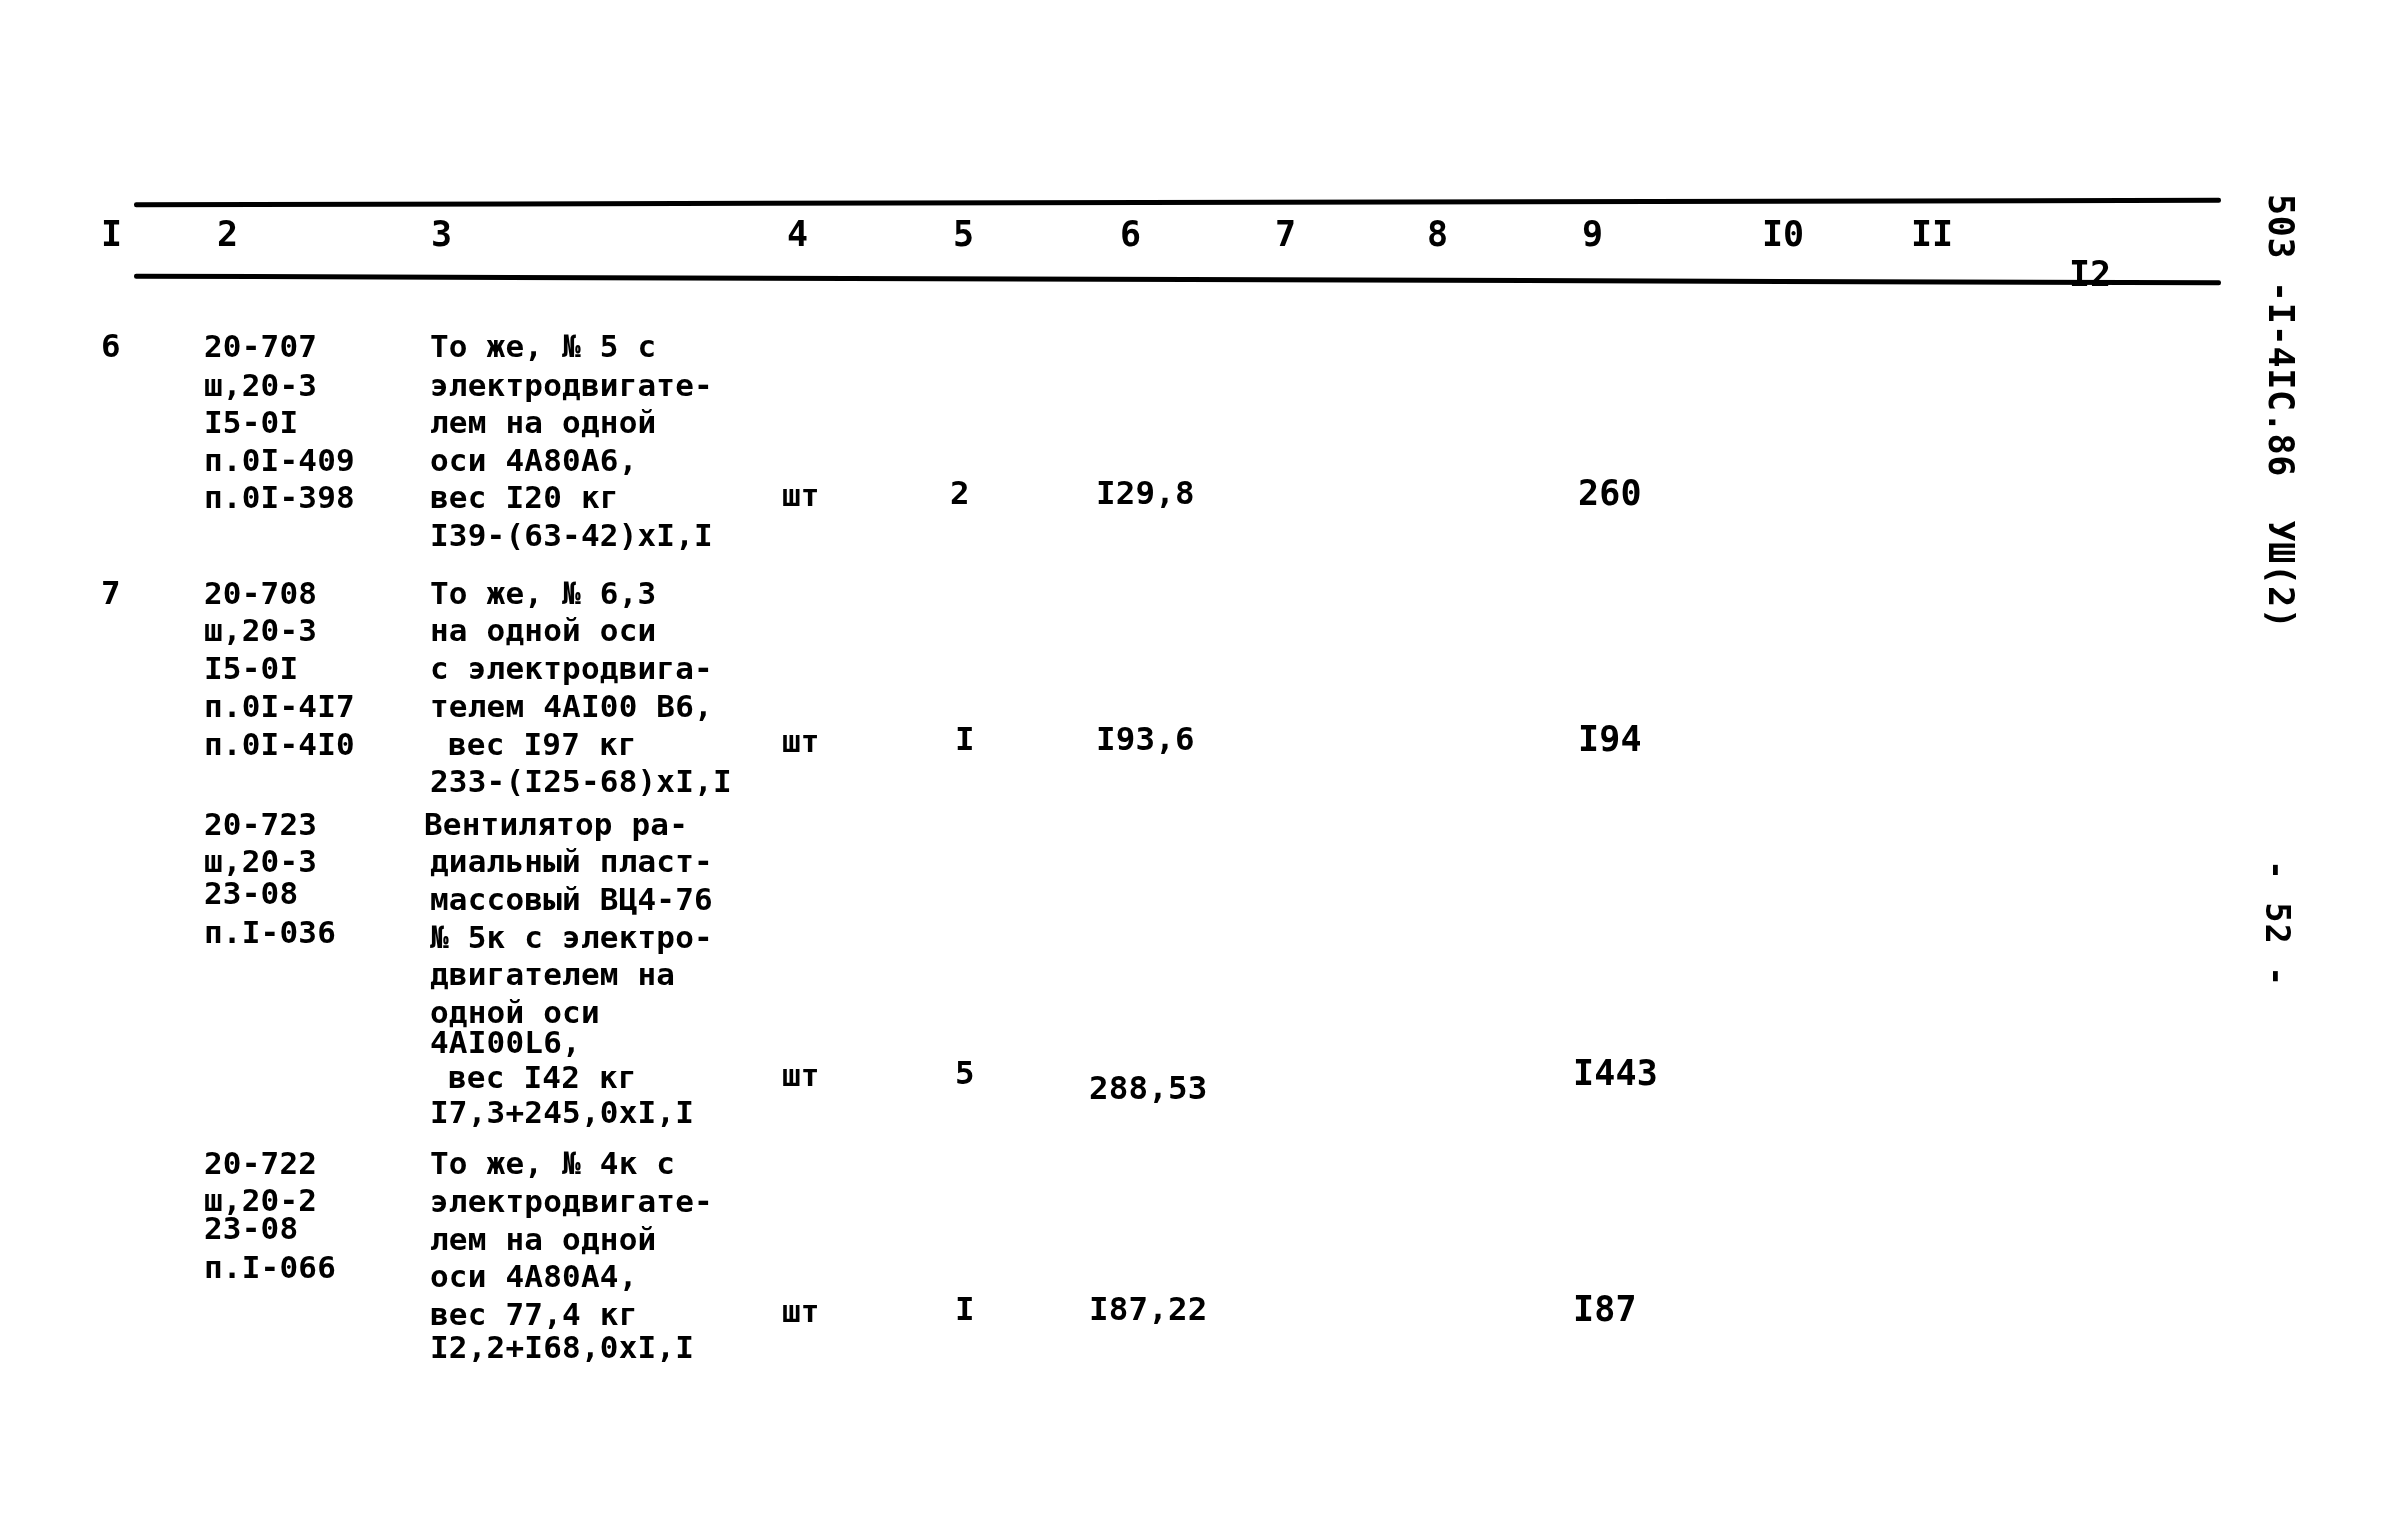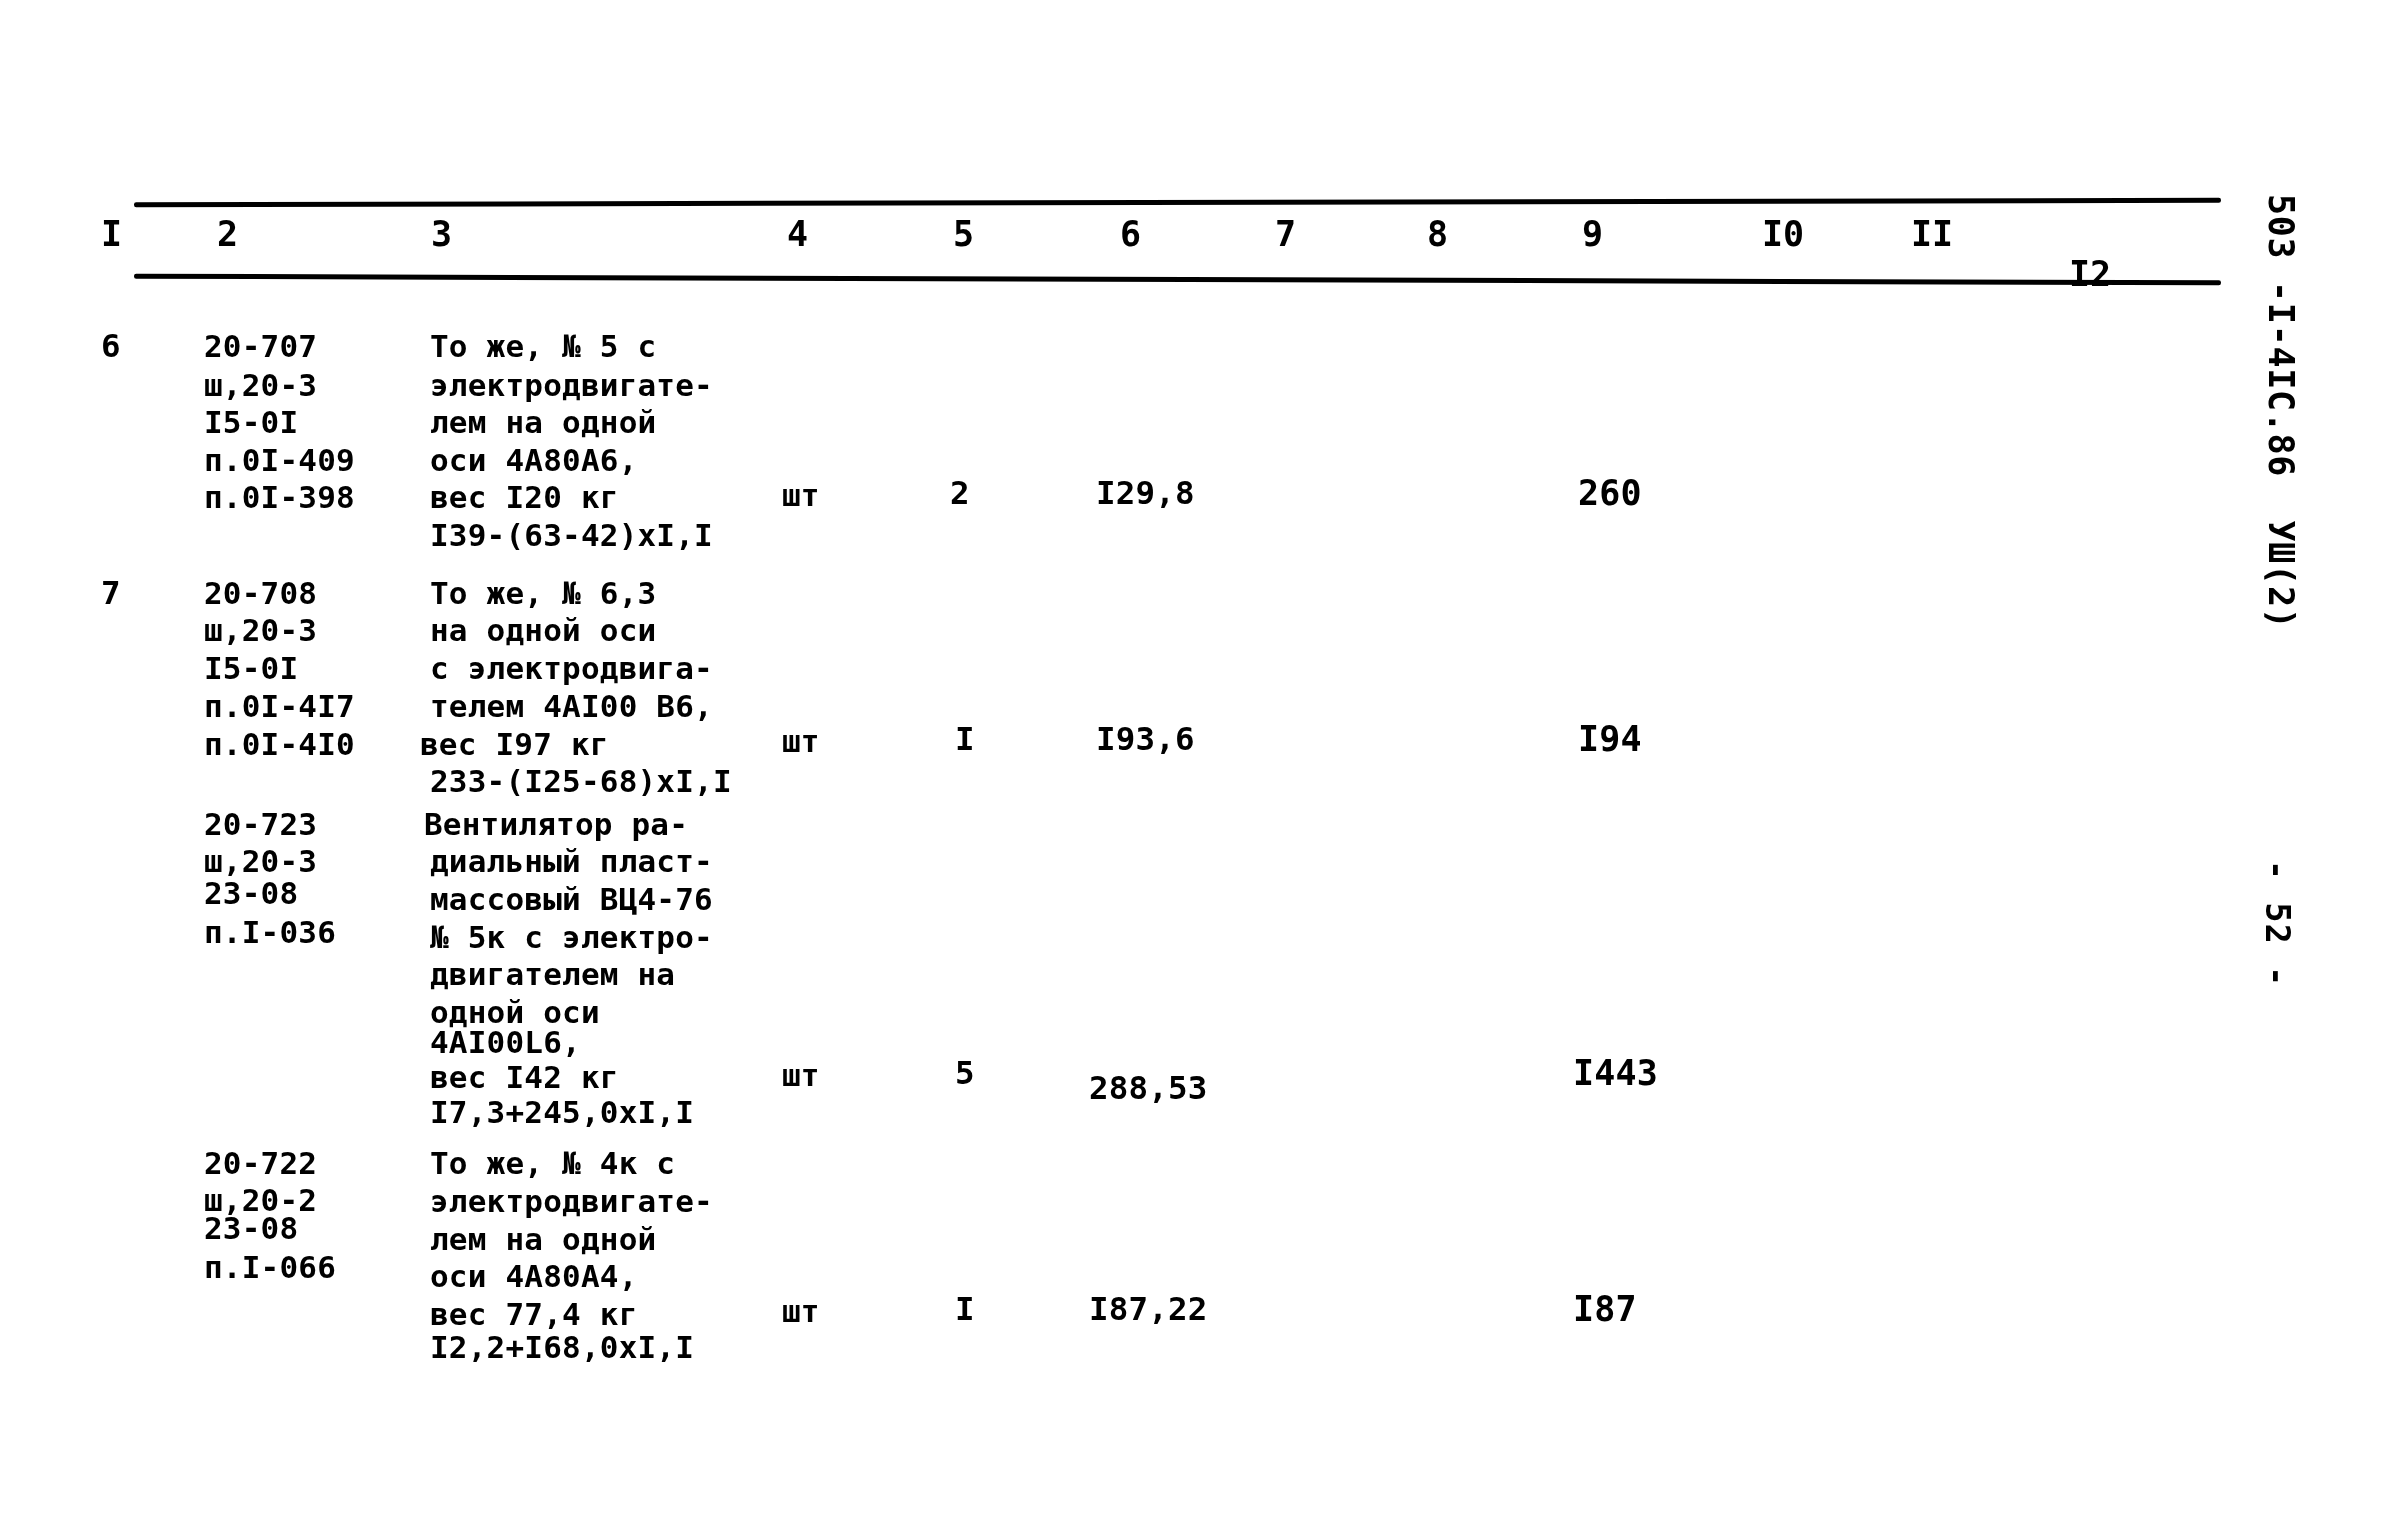--- a/index.html
+++ b/index.html
@@ -128,41 +128,41 @@
   <div class="cell code" style="left:204px; top:573px;">20-708</div>
   <div class="cell code" style="left:204px; top:610px;">ш,20-3</div>
   <div class="cell code" style="left:204px; top:648px;">I5-0I</div>
   <div class="cell code" style="left:204px; top:686px;">п.0I-4I7</div>
   <div class="cell code" style="left:204px; top:724px;">п.0I-4I0</div>
 
   <div class="cell desc" style="left:430px; top:573px;">То же, № 6,3</div>
   <div class="cell desc" style="left:430px; top:610px;">на одной оси</div>
   <div class="cell desc" style="left:430px; top:648px;">с электродвига-</div>
   <div class="cell desc" style="left:430px; top:686px;">телем 4АI00 В6,</div>
-  <div class="cell desc" style="left:420px; top:724px;">вес I97 кг</div>
+  <div class="cell desc" style="left:448px; top:724px;">вес I97 кг</div>
   <div class="cell desc" style="left:430px; top:761px;">233-(I25-68)хI,I</div>
 
   <div class="cell unit" style="left:782px; top:721px;">шт</div>
   <div class="cell qty" style="left:955px; top:719px;">I</div>
   <div class="cell price" style="left:1096px; top:719px;">I93,6</div>
   <div class="cell total" style="left:1578px; top:719px;">I94</div>
 
   <div class="cell code" style="left:204px; top:804px;">20-723</div>
   <div class="cell code" style="left:204px; top:841px;">ш,20-3</div>
   <div class="cell code" style="left:204px; top:873px;">23-08</div>
   <div class="cell code" style="left:204px; top:912px;">п.I-036</div>
 
   <div class="cell desc" style="left:424px; top:804px;">Вентилятор ра-</div>
   <div class="cell desc" style="left:430px; top:841px;">диальный пласт-</div>
   <div class="cell desc" style="left:430px; top:879px;">массовый ВЦ4-76</div>
   <div class="cell desc" style="left:430px; top:917px;">№ 5к с электро-</div>
   <div class="cell desc" style="left:430px; top:954px;">двигателем на</div>
   <div class="cell desc" style="left:430px; top:992px;">одной оси</div>
   <div class="cell desc" style="left:430px; top:1022px;">4АI00L6,</div>
-  <div class="cell desc" style="left:430px; top:1057px;text-align:center;">вес I42 кг</div>
+  <div class="cell desc" style="left:448px; top:1057px;text-align:center;">вес I42 кг</div>
   <div class="cell desc" style="left:430px; top:1092px;">I7,3+245,0хI,I</div>
 
   <div class="cell unit" style="left:782px; top:1055px;">шт</div>
   <div class="cell qty" style="left:955px; top:1053px;">5</div>
   <div class="cell price" style="left:1089px; top:1053px;margin-top:15px;">288,53</div>
   <div class="cell total" style="left:1573px; top:1053px;">I443</div>
 
   <div class="cell code" style="left:204px; top:1143px;">20-722</div>
   <div class="cell code" style="left:204px; top:1180px;">ш,20-2</div>
   <div class="cell code" style="left:204px; top:1208px;">23-08</div>

